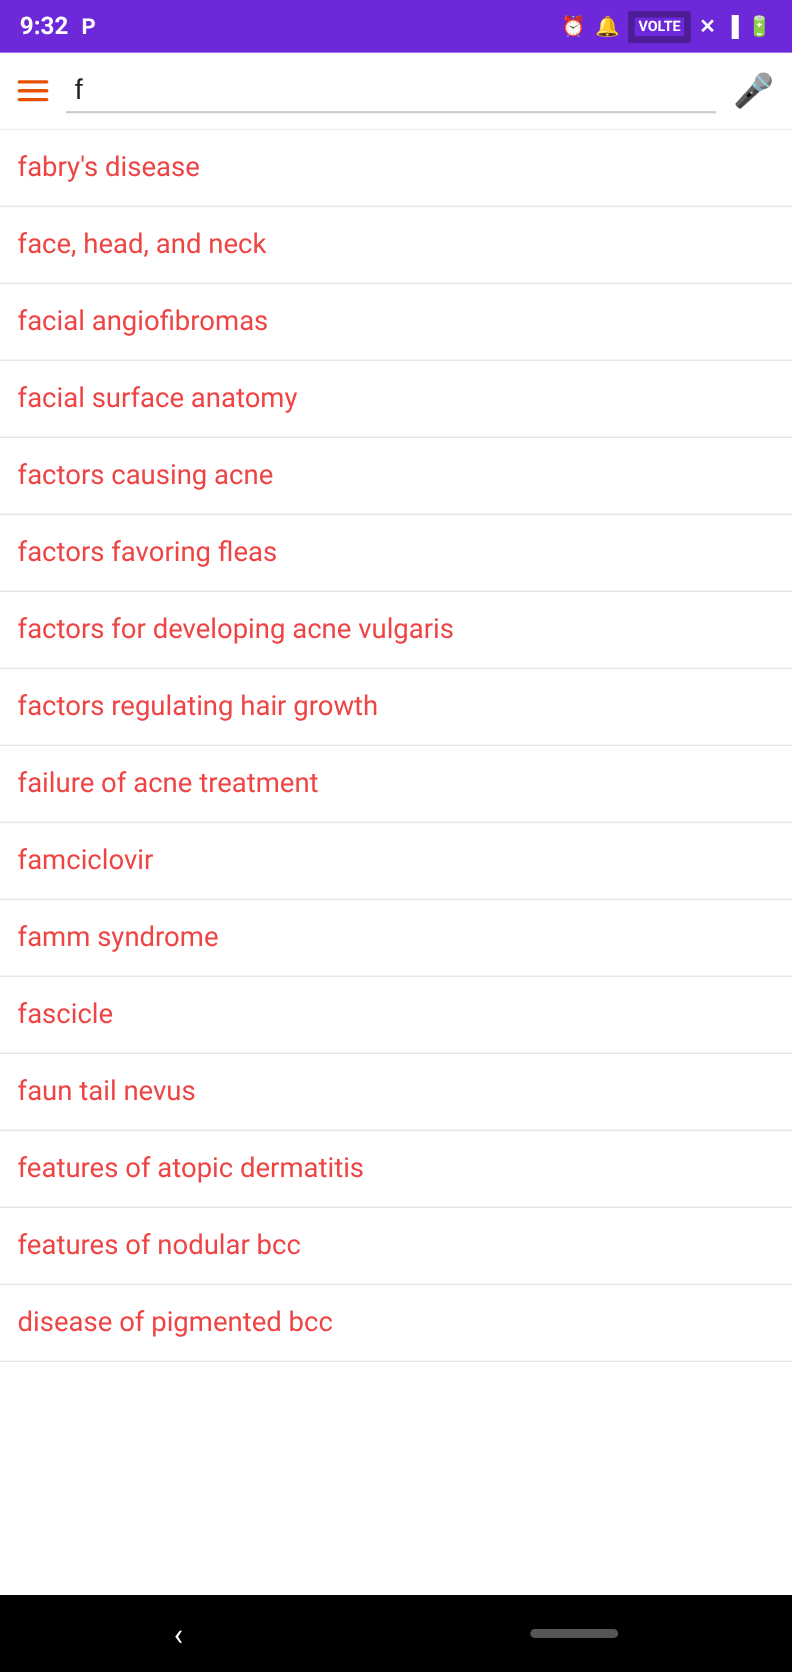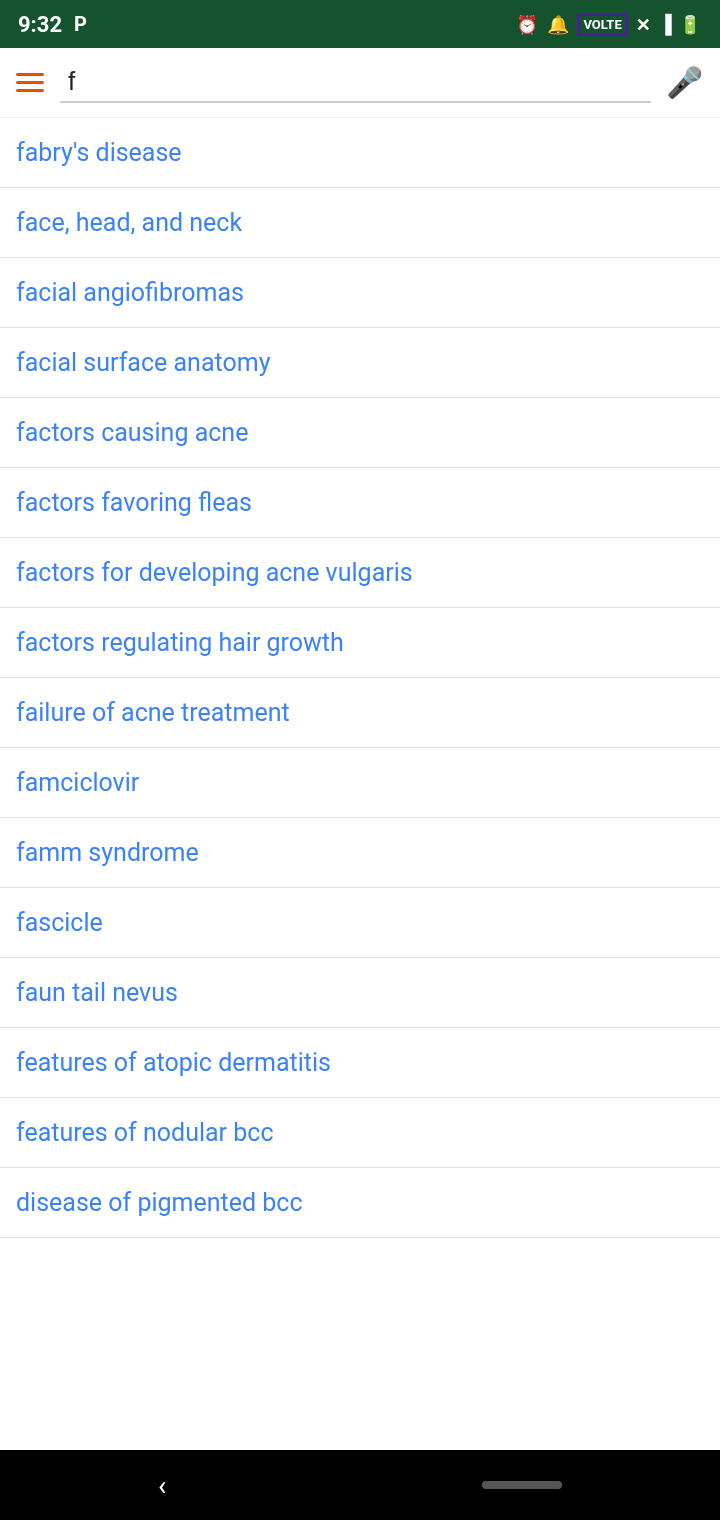--- a/index.html
+++ b/index.html
@@ -7,21 +7,21 @@
     body {
       width: 720px;
       min-height: 1520px;
       font-family: 'Roboto', Arial, sans-serif;
       background: #fff;
       overflow-x: hidden;
     }
 
     
     .status-bar {
-      background: #14532d;
+      background: #6d28d9;
       color: #fff;
       height: 48px;
       display: flex;
       align-items: center;
       justify-content: space-between;
       padding: 0 18px;
       font-size: 22px;
       font-weight: bold;
     }
     .status-left {
@@ -84,21 +84,21 @@
     .list-item {
       display: flex;
       align-items: center;
       padding: 0 16px;
       height: 70px;
       border-bottom: 1px solid #e0e0e0;
       cursor: pointer;
     }
     .list-item-text {
       font-size: 25px;
-      color: #3b82f6;
+      color: #ef4444;
       font-weight: 400;
     }
 
     
     .bottom-bar {
       background: #000;
       height: 70px;
       display: flex;
       align-items: center;
       justify-content: space-around;
@@ -121,21 +121,21 @@
 <body>
 
 <div class="status-bar">
   <div class="status-left">
     <span class="status-time">9:32</span>
     <span class="status-p">P</span>
   </div>
   <div class="status-right">
     <span class="status-icon">⏰</span>
     <span class="status-icon">🔔</span>
-    <span class="status-icon" style="font-size:13px;font-weight:bold;border:3px solid #4c1d95;padding:1px 3px;border-radius:2px;">VOLTE</span>
+    <span class="status-icon" style="font-size:13px;font-weight:bold;border:6px solid #4c1d95;padding:1px 3px;border-radius:2px;">VOLTE</span>
     <span class="status-icon">✕</span>
     <span class="status-icon">▐</span>
     <span class="status-icon">🔋</span>
   </div>
 </div>
 
 <div class="search-bar">
   <div class="menu-icon">
     <span></span>
     <span></span>

